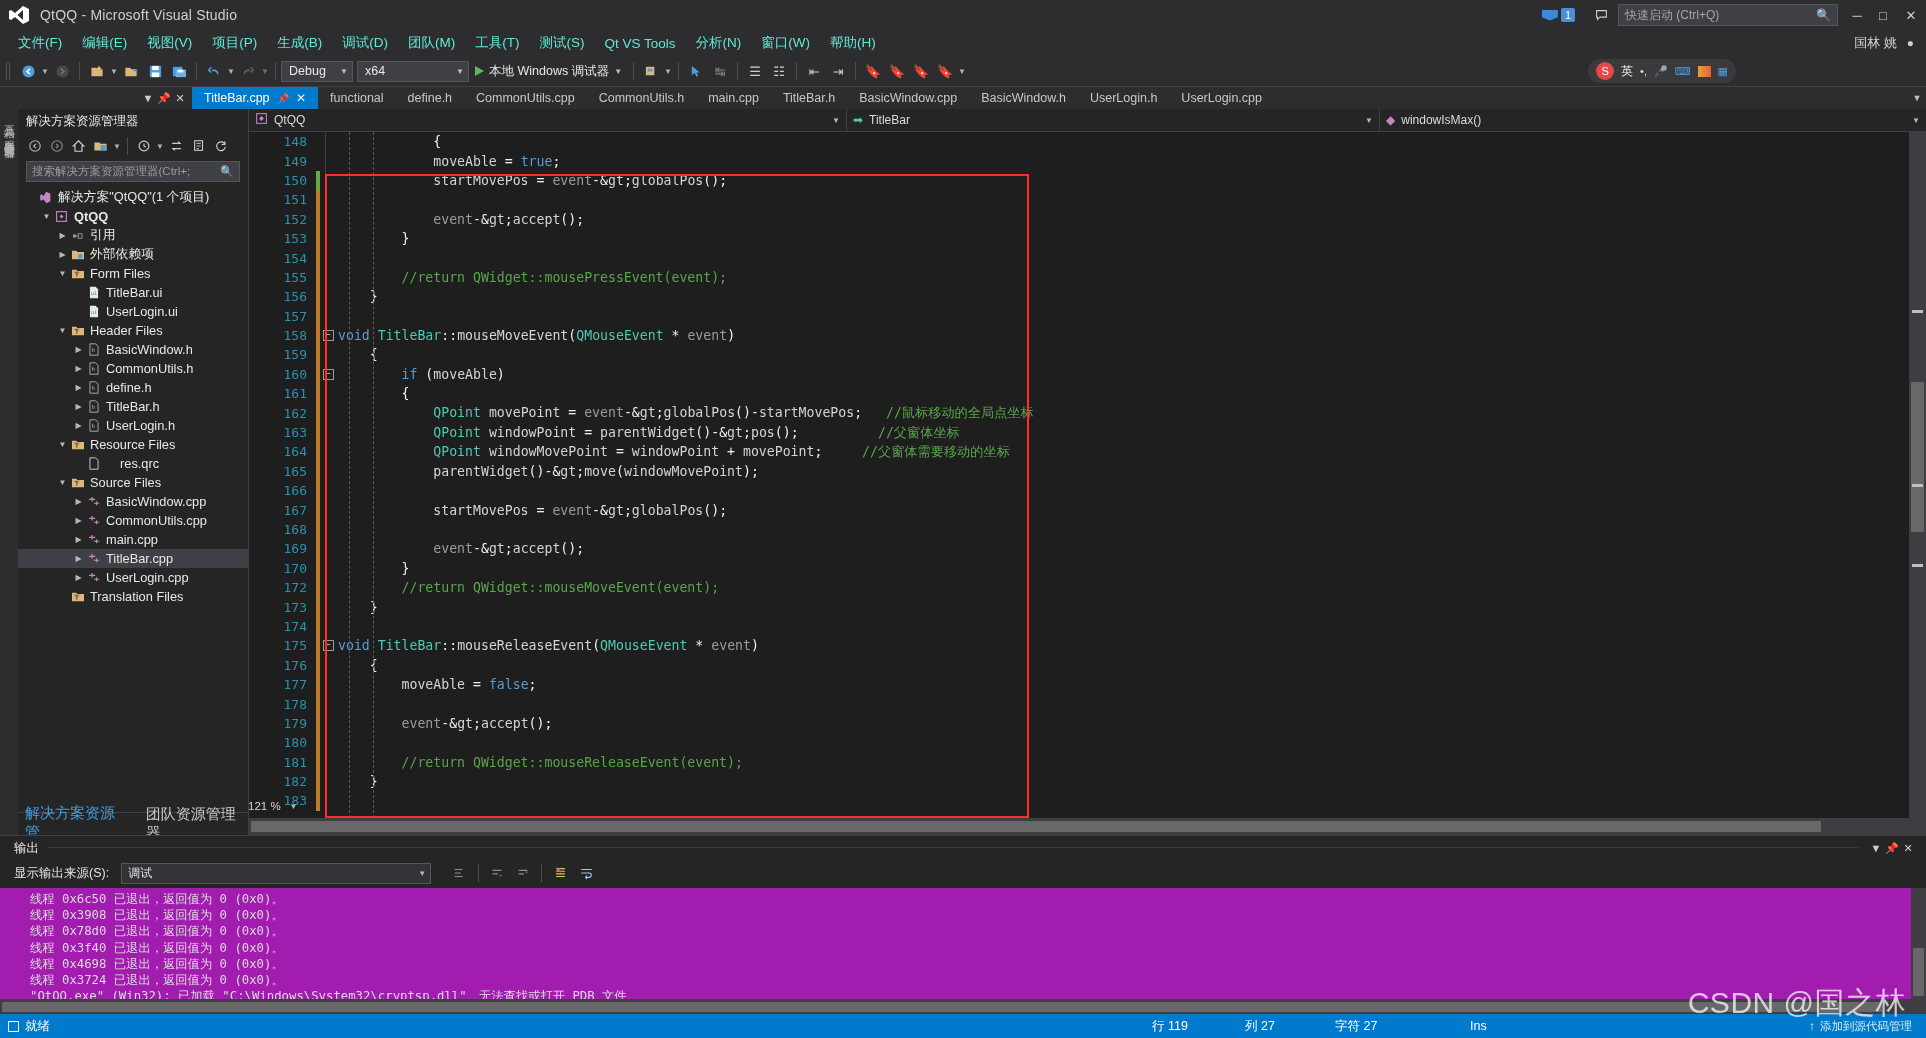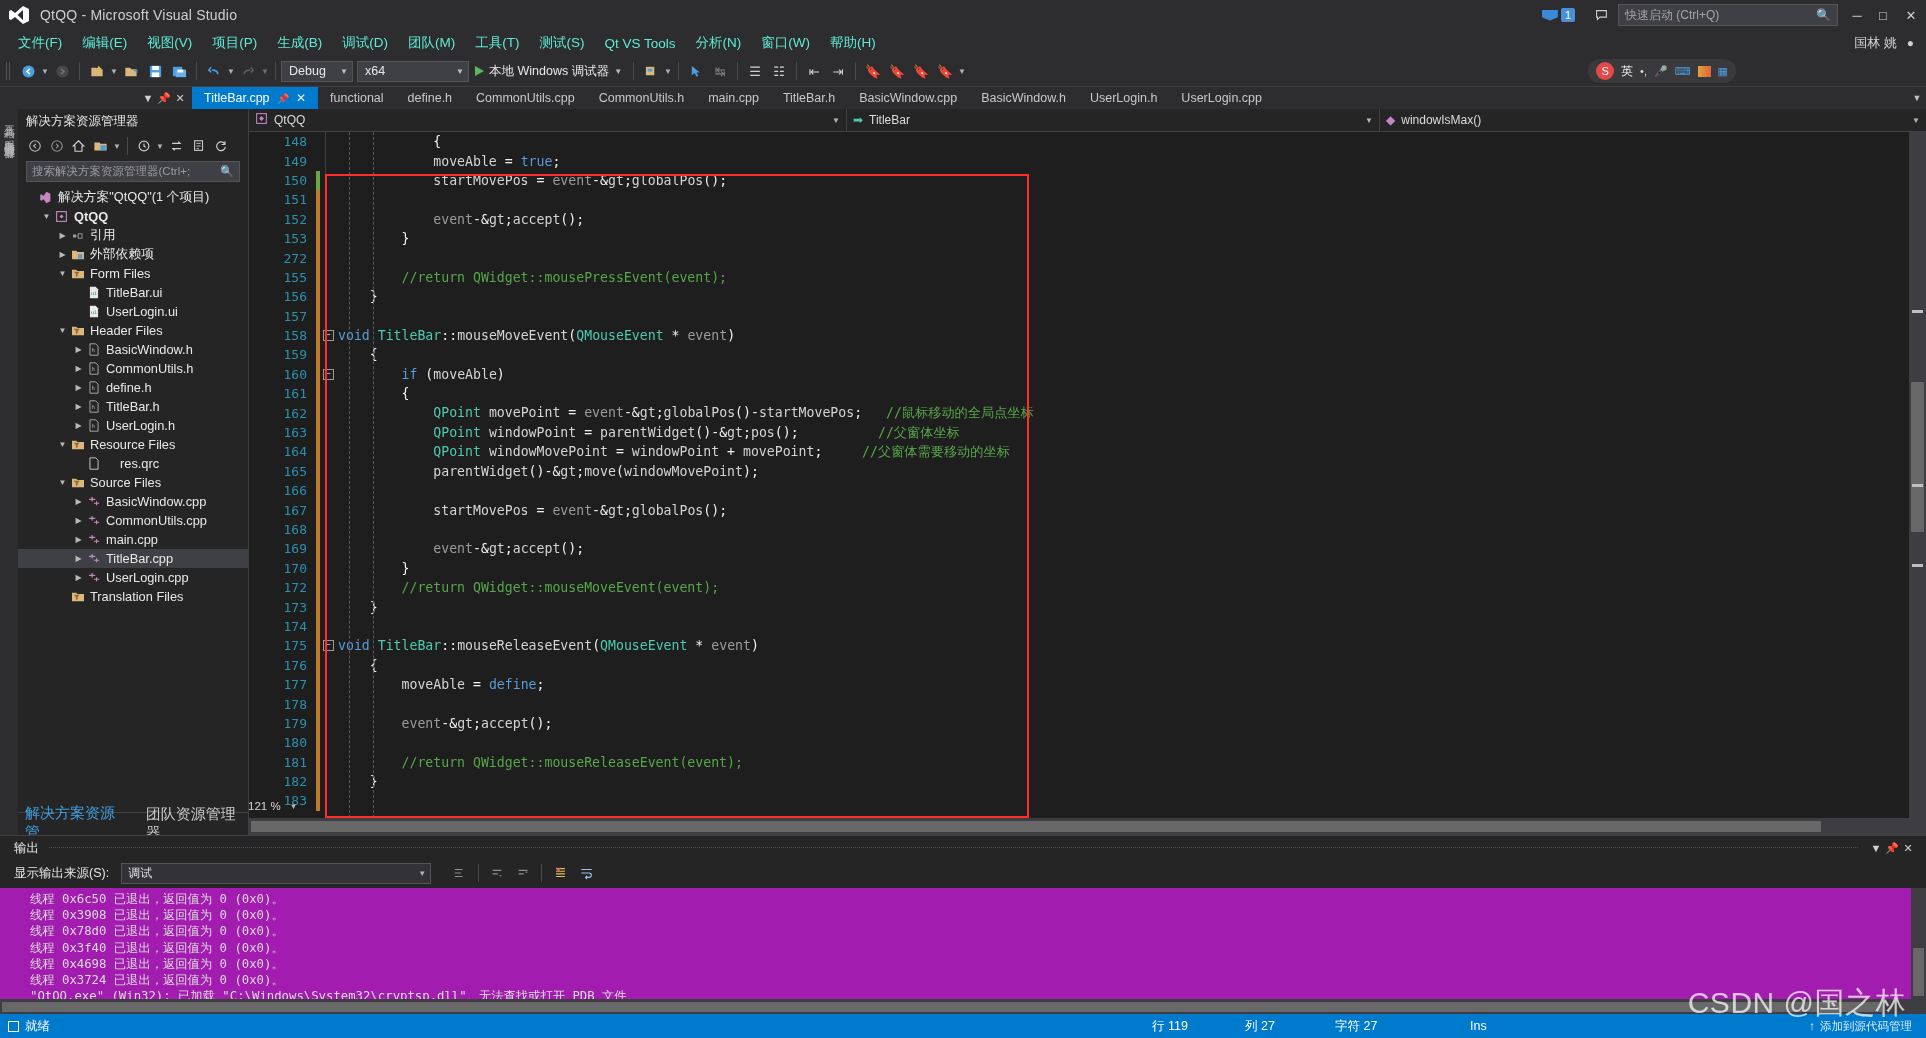--- a/index.html
+++ b/index.html
@@ -661,21 +661,21 @@
       </div>
 
       <div class="editor">
         <div class="codearea" id="codearea">
             <div class="cline"><span class="gutnum">148</span><span class="chbar"></span><span class="fold"></span><span class="codetxt">            {</span></div>
             <div class="cline"><span class="gutnum">149</span><span class="chbar"></span><span class="fold"></span><span class="codetxt">            <span class="w">moveAble</span> = <span class="k">true</span>;</span></div>
             <div class="cline"><span class="gutnum">150</span><span class="chbar chgreen"></span><span class="fold"></span><span class="codetxt">            <span class="w">startMovePos</span> = <span class="g">event</span>-&amp;<span class="w">gt</span>;<span class="w">globalPos</span>();</span></div>
             <div class="cline"><span class="gutnum">151</span><span class="chbar chorange"></span><span class="fold"></span><span class="codetxt"></span></div>
             <div class="cline"><span class="gutnum">152</span><span class="chbar chorange"></span><span class="fold"></span><span class="codetxt">            <span class="g">event</span>-&amp;<span class="w">gt</span>;<span class="w">accept</span>();</span></div>
             <div class="cline"><span class="gutnum">153</span><span class="chbar chorange"></span><span class="fold"></span><span class="codetxt">        }</span></div>
-            <div class="cline"><span class="gutnum">272</span><span class="chbar chorange"></span><span class="fold"></span><span class="codetxt"></span></div>
+            <div class="cline"><span class="gutnum">154</span><span class="chbar chorange"></span><span class="fold"></span><span class="codetxt"></span></div>
             <div class="cline"><span class="gutnum">155</span><span class="chbar chorange"></span><span class="fold"></span><span class="codetxt">        <span class="c">//return QWidget::mousePressEvent(event);</span></span></div>
             <div class="cline"><span class="gutnum">156</span><span class="chbar chorange"></span><span class="fold"></span><span class="codetxt">    }</span></div>
             <div class="cline"><span class="gutnum">157</span><span class="chbar chorange"></span><span class="fold"></span><span class="codetxt"></span></div>
             <div class="cline"><span class="gutnum">158</span><span class="chbar chorange"></span><span class="fold"><span style="display:inline-block;width:9px;height:9px;border:1px solid #9a9a9a;line-height:7px;font-size:9px;text-align:center;color:#cfcfcf">−</span></span><span class="codetxt"><span class="k">void</span> <span class="t">TitleBar</span>::<span class="w">mouseMoveEvent</span>(<span class="t">QMouseEvent</span> * <span class="g">event</span>)</span></div>
             <div class="cline"><span class="gutnum">159</span><span class="chbar chorange"></span><span class="fold"></span><span class="codetxt">    {</span></div>
             <div class="cline"><span class="gutnum">160</span><span class="chbar chorange"></span><span class="fold"><span style="display:inline-block;width:9px;height:9px;border:1px solid #9a9a9a;line-height:7px;font-size:9px;text-align:center;color:#cfcfcf">−</span></span><span class="codetxt">        <span class="k">if</span> (<span class="w">moveAble</span>)</span></div>
             <div class="cline"><span class="gutnum">161</span><span class="chbar chorange"></span><span class="fold"></span><span class="codetxt">        {</span></div>
             <div class="cline"><span class="gutnum">162</span><span class="chbar chorange"></span><span class="fold"></span><span class="codetxt">            <span class="t">QPoint</span> <span class="w">movePoint</span> = <span class="g">event</span>-&amp;<span class="w">gt</span>;<span class="w">globalPos</span>()-<span class="w">startMovePos</span>;   <span class="c">//鼠标移动的全局点坐标</span></span></div>
             <div class="cline"><span class="gutnum">163</span><span class="chbar chorange"></span><span class="fold"></span><span class="codetxt">            <span class="t">QPoint</span> <span class="w">windowPoint</span> = <span class="w">parentWidget</span>()-&amp;<span class="w">gt</span>;<span class="w">pos</span>();          <span class="c">//父窗体坐标</span></span></div>
             <div class="cline"><span class="gutnum">164</span><span class="chbar chorange"></span><span class="fold"></span><span class="codetxt">            <span class="t">QPoint</span> <span class="w">windowMovePoint</span> = <span class="w">windowPoint</span> + <span class="w">movePoint</span>;     <span class="c">//父窗体需要移动的坐标</span></span></div>
@@ -683,21 +683,21 @@
             <div class="cline"><span class="gutnum">166</span><span class="chbar chorange"></span><span class="fold"></span><span class="codetxt"></span></div>
             <div class="cline"><span class="gutnum">167</span><span class="chbar chorange"></span><span class="fold"></span><span class="codetxt">            <span class="w">startMovePos</span> = <span class="g">event</span>-&amp;<span class="w">gt</span>;<span class="w">globalPos</span>();</span></div>
             <div class="cline"><span class="gutnum">168</span><span class="chbar chorange"></span><span class="fold"></span><span class="codetxt"></span></div>
             <div class="cline"><span class="gutnum">169</span><span class="chbar chorange"></span><span class="fold"></span><span class="codetxt">            <span class="g">event</span>-&amp;<span class="w">gt</span>;<span class="w">accept</span>();</span></div>
             <div class="cline"><span class="gutnum">170</span><span class="chbar chorange"></span><span class="fold"></span><span class="codetxt">        }</span></div>
             <div class="cline"><span class="gutnum">172</span><span class="chbar chorange"></span><span class="fold"></span><span class="codetxt">        <span class="c">//return QWidget::mouseMoveEvent(event);</span></span></div>
             <div class="cline"><span class="gutnum">173</span><span class="chbar chorange"></span><span class="fold"></span><span class="codetxt">    }</span></div>
             <div class="cline"><span class="gutnum">174</span><span class="chbar chorange"></span><span class="fold"></span><span class="codetxt"></span></div>
             <div class="cline"><span class="gutnum">175</span><span class="chbar chorange"></span><span class="fold"><span style="display:inline-block;width:9px;height:9px;border:1px solid #9a9a9a;line-height:7px;font-size:9px;text-align:center;color:#cfcfcf">−</span></span><span class="codetxt"><span class="k">void</span> <span class="t">TitleBar</span>::<span class="w">mouseReleaseEvent</span>(<span class="t">QMouseEvent</span> * <span class="g">event</span>)</span></div>
             <div class="cline"><span class="gutnum">176</span><span class="chbar chorange"></span><span class="fold"></span><span class="codetxt">    {</span></div>
-            <div class="cline"><span class="gutnum">177</span><span class="chbar chorange"></span><span class="fold"></span><span class="codetxt">        <span class="w">moveAble</span> = <span class="k">define</span>;</span></div>
+            <div class="cline"><span class="gutnum">177</span><span class="chbar chorange"></span><span class="fold"></span><span class="codetxt">        <span class="w">moveAble</span> = <span class="k">false</span>;</span></div>
             <div class="cline"><span class="gutnum">178</span><span class="chbar chorange"></span><span class="fold"></span><span class="codetxt"></span></div>
             <div class="cline"><span class="gutnum">179</span><span class="chbar chorange"></span><span class="fold"></span><span class="codetxt">        <span class="g">event</span>-&amp;<span class="w">gt</span>;<span class="w">accept</span>();</span></div>
             <div class="cline"><span class="gutnum">180</span><span class="chbar chorange"></span><span class="fold"></span><span class="codetxt"></span></div>
             <div class="cline"><span class="gutnum">181</span><span class="chbar chorange"></span><span class="fold"></span><span class="codetxt">        <span class="c">//return QWidget::mouseReleaseEvent(event);</span></span></div>
             <div class="cline"><span class="gutnum">182</span><span class="chbar chorange"></span><span class="fold"></span><span class="codetxt">    }</span></div>
             <div class="cline"><span class="gutnum">183</span><span class="chbar chorange"></span><span class="fold"></span><span class="codetxt"></span></div>
           </div>
         <div class="vrule" style="left:76px"></div>
         <div class="vdash" style="left:100px"></div>
         <div class="vdash" style="left:124px"></div>

